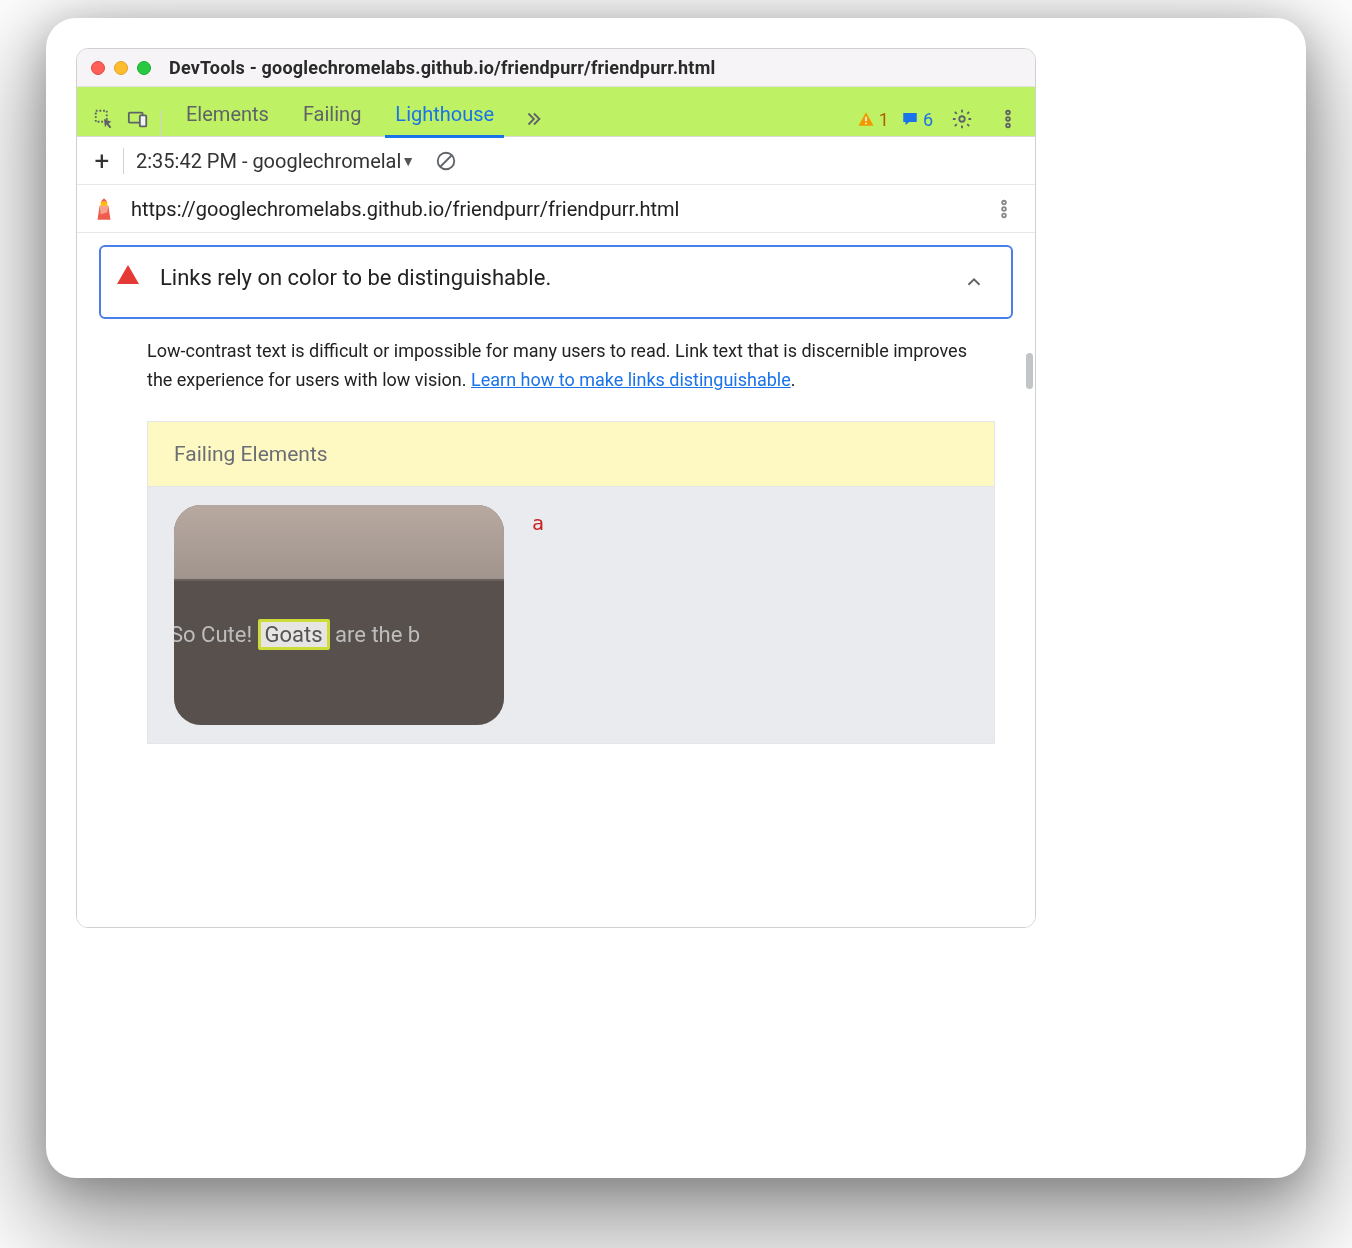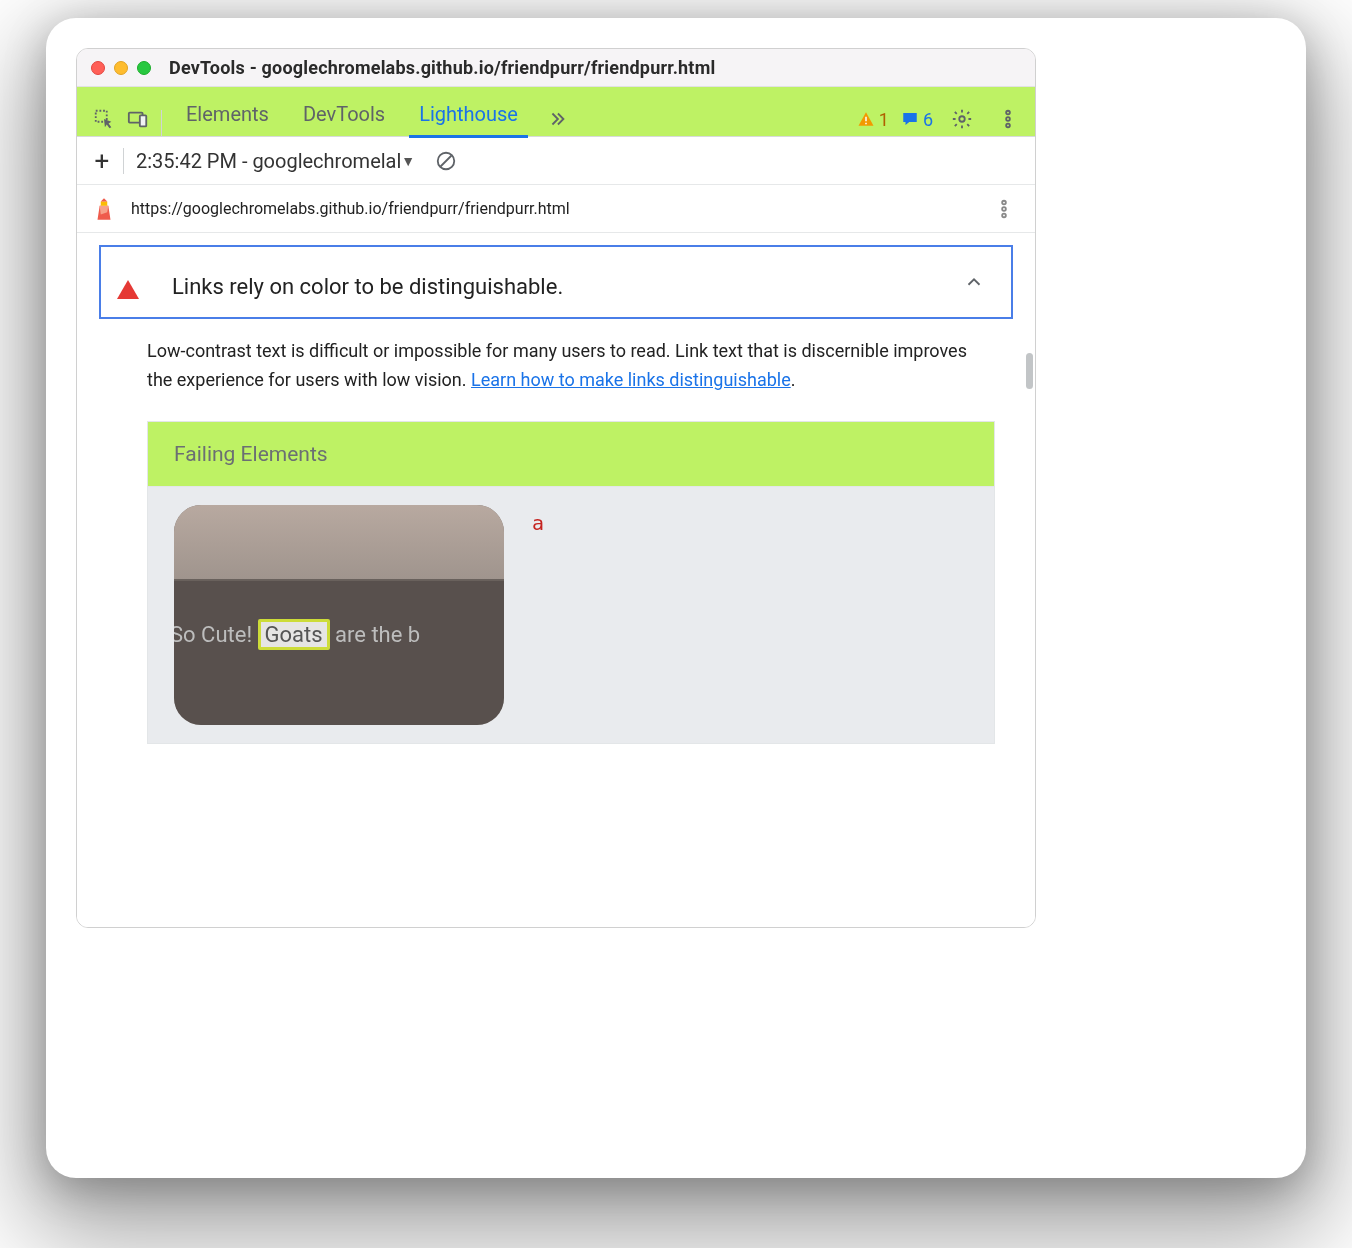--- a/index.html
+++ b/index.html
@@ -87,45 +87,45 @@
   .urlbar {
     display:flex; align-items:center;
     height:48px; padding:0 14px;
     border-bottom:1px solid #e6e8e9;
     background:#fff;
   }
   .lh-icon {
     width:26px; height:26px; position:relative;
   }
   .lh-icon svg { width:26px; height:26px; }
-  .url { margin-left:14px; font-size:16px; color:#222; flex:1; }
+  .url { margin-left:14px; font-size:20px; color:#222; flex:1; }
   .more-v { color:#888; cursor:pointer; }
   
   .content { position:relative; height:calc(100% - 38px - 50px - 48px - 48px); overflow:hidden; background:#fff; }
   .scrollthumb { position:absolute; right:2px; top:120px; width:7px; height:36px; border-radius:4px; background:#c2c5c7; }
   .audit {
     margin:12px 22px 0 22px;
     border:2px solid #4a7ee8;
-    border-radius:0;
+    border-radius:6px;
     padding:18px 20px 18px 16px;
-    display:flex; align-items:flex-end; gap:33px;
+    display:flex; align-items:flex-start; gap:21px;
     cursor:pointer;
   }
   .tri-red { width:0; height:0; border-left:11px solid transparent; border-right:11px solid transparent; border-bottom:19px solid #e53935; }
   .audit-title { font-size:22px; color:#222; flex:1; }
   .chev-up { color:#5f6368; }
   .desc {
     margin:18px 40px 0 70px;
     font-size:18px; line-height:1.6; color:#222;
   }
   .desc a { color:#1a73e8; text-decoration:underline; }
   .failing {
     margin:26px 40px 16px 70px;
     border:1px solid #e3e6e8;
-    background:#bef264;
+    background:#fef9c3;
   }
   .failing-header { padding:20px 26px; font-size:21px; color:#6b6f73; border-bottom:1px solid #e3e6e8; }
   .failing-body { background:#e9ebee; padding:18px 26px; display:flex; gap:28px; align-items:flex-start; }
   .thumb { width:330px; height:220px; background:#7a706a; position:relative; overflow:hidden;border-radius:27px; }
   .thumb .top { position:absolute; top:0; left:0; right:0; height:76px; background:linear-gradient(180deg,#b8a9a0,#9f948d); }
   .thumb .grad { position:absolute; top:74px; left:0; right:0; bottom:0; background:rgba(60,55,52,0.55); }
   .thumb-text { position:absolute; bottom:75px; left:-4px; color:#bdbdbd; font-size:22px; white-space:nowrap; }
   .hl { display:inline-block; border:3px solid #cddc39; background:rgba(255,255,255,0.85); color:#555; padding:0 4px; border-radius:2px; }
   .tag { font-family: ui-monospace, Menlo, Consolas, monospace; color:#c5221f; font-size:20px; padding-top:6px; }
 </style>
@@ -154,21 +154,21 @@
       </div>
       <div class="ic-btn">
         <svg viewBox="0 0 24 24">
             <rect x="2" y="5" width="15" height="11" rx="1"></rect>
             <rect x="14" y="8" width="7" height="12" rx="1" fill="#f1f3f4"></rect>
           </svg>
       </div>
       <div class="divider-v"></div>
       <div class="tabs">
         <div class="tab">Elements</div>
-        <div class="tab">DevTools</div>
+        <div class="tab">Failing</div>
         <div class="tab active">Lighthouse</div>
       </div>
       <div class="ic-btn" style="margin-left:18px">
         <svg viewBox="0 0 24 24">
             <path d="M7 6 l6 6 -6 6"></path>
             <path d="M13 6 l6 6 -6 6"></path>
           </svg>
       </div>
       <div class="tabs-right">
         <div class="warn">

